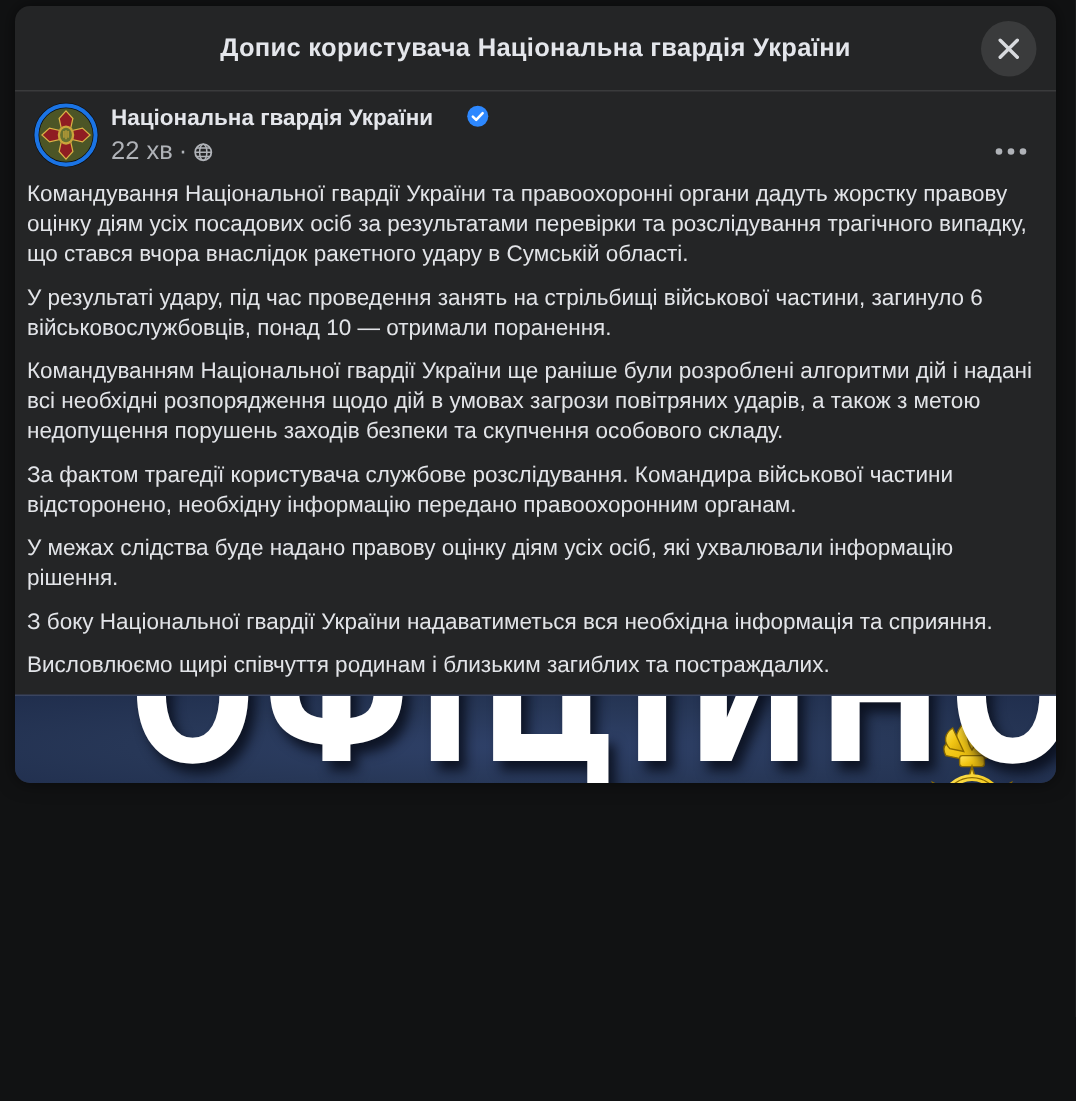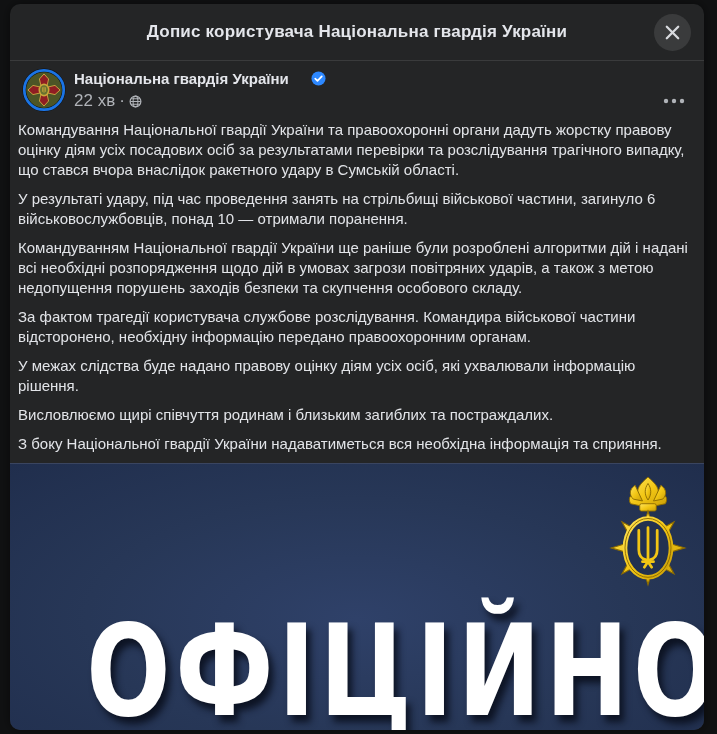--- a/index.html
+++ b/index.html
@@ -3,41 +3,41 @@
 <meta charset="utf-8">
 <style>
   * { margin:0; padding:0; box-sizing:border-box; }
   html,body { width:717px; height:734px; overflow:hidden; }
   body {
     background:#111213;
     font-family:"Liberation Sans", sans-serif;
     position:relative;
   }
   .modal {
-    position:absolute; left:10px; top:4px; width:694px; height:726px;
+    position:absolute; left:10px; top:4px; width:694px; height:518px;
     background:#242526; border-radius:10px; overflow:hidden;
     display:flex; flex-direction:column;
     box-shadow:0 0 12px rgba(0,0,0,.5);
   }
   .modal-header {
     height:57px; flex:0 0 57px; position:relative;
     display:flex; align-items:center; justify-content:center;
     border-bottom:1px solid #3a3b3c;
   }
   .modal-title { color:#e4e6eb; font-size:17px; font-weight:bold; letter-spacing:.2px; }
   .close-btn {
     position:absolute; right:13px; top:10px; width:37px; height:37px;
     border-radius:50%; background:#3a3b3c; border:none; cursor:pointer;
     display:flex; align-items:center; justify-content:center;
   }
   .close-btn svg { display:block; }
   .post-top { padding:7px 12px 0 12px; display:flex; align-items:flex-start; position:relative; }
   .avatar { width:44px; height:44px; flex:0 0 44px; border-radius:50%; cursor:pointer; }
   .author-block { margin-left:8px; padding-top:2px; }
-  .author-line { display:flex; align-items:center; gap:22px; }
+  .author-line { display:flex; align-items:flex-start; gap:22px; }
   .author-name { color:#e4e6eb; font-size:15px; font-weight:bold; cursor:pointer; }
   .meta-line { display:flex; align-items:center; gap:4px; margin-top:4px; color:#b0b3b8; font-size:17px; }
   .more-btn {
     position:absolute; right:14px; top:22px; background:none; border:none; cursor:pointer;
     width:32px; height:32px; display:flex; align-items:center; justify-content:center; border-radius:50%;
   }
   .post-text { padding:8px 11px 0 8px; color:#e2e4e8; font-size:15px; line-height:20px; }
   .post-text p { margin-bottom:9px; }
   .post-photo {
     flex:1; min-height:0; position:relative; overflow:hidden; cursor:pointer;
@@ -119,22 +119,22 @@
       </span>
     </button>
   </div>
 
   <div class="post-text">
     <p>Командування Національної гвардії України та правоохоронні органи дадуть жорстку правову оцінку діям усіх посадових осіб за результатами перевірки та розслідування трагічного випадку, що стався вчора внаслідок ракетного удару в Сумській області.</p>
     <p>У результаті удару, під час проведення занять на стрільбищі військової частини, загинуло 6 військовослужбовців, понад 10 — отримали поранення.</p>
     <p>Командуванням Національної гвардії України ще раніше були розроблені алгоритми дій і надані всі необхідні розпорядження щодо дій в умовах загрози повітряних ударів, а також з метою недопущення порушень заходів безпеки та скупчення особового складу.</p>
     <p>За фактом трагедії користувача службове розслідування. Командира військової частини відсторонено, необхідну інформацію передано правоохоронним органам.</p>
     <p>У межах слідства буде надано правову оцінку діям усіх осіб, які ухвалювали інформацію рішення.</p>
+    <p>З боку Національної гвардії України надаватиметься вся необхідна інформація та сприяння.</p>
     <p>Висловлюємо щирі співчуття родинам і близьким загиблих та постраждалих.</p>
-    <p>З боку Національної гвардії України надаватиметься вся необхідна інформація та сприяння.</p>
   </div>
 
   <div class="post-photo">
     <span class="photo-emblem">
       <svg width="92" height="118" viewBox="0 0 100 128">
         <defs>
           <linearGradient id="gold" x1="0" y1="0" x2="1" y2="1">
             <stop offset="0" stop-color="#ffe45c"></stop>
             <stop offset="0.5" stop-color="#f2c614"></stop>
             <stop offset="1" stop-color="#c99d06"></stop>

